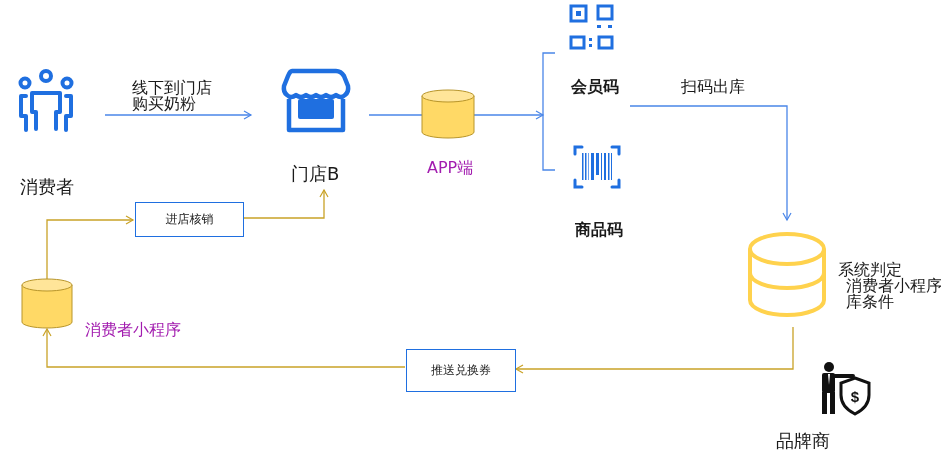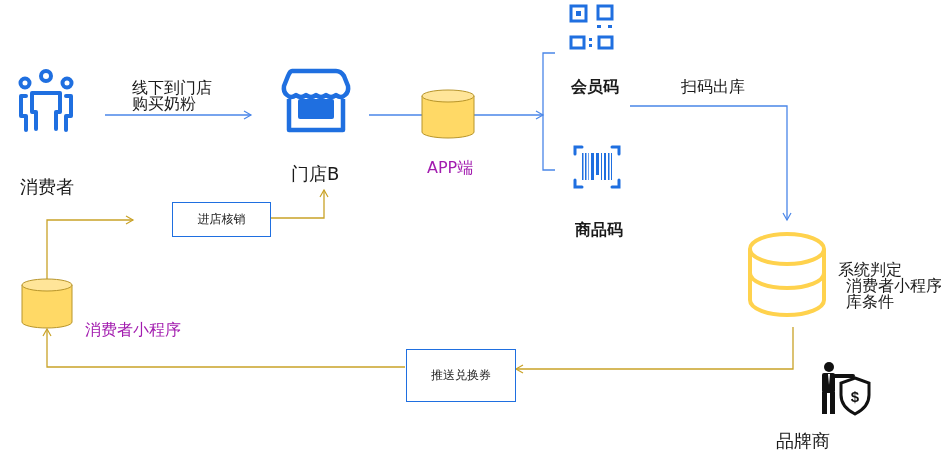--- a/index.html
+++ b/index.html
@@ -121,18 +121,18 @@
 <div class="abs t12 muted" style="left:427px;top:148px;">APP端</div>
 <div class="abs t12" style="left:571px;top:67px;font-weight:bold;">会员码</div>
 <div class="abs t12" style="left:681px;top:67px;">扫码出库</div>
 <div class="abs t12" style="left:575px;top:210px;font-weight:bold;">商品码</div>
 <div class="abs t12" style="left:838px;top:250px;">系统判定</div>
 <div class="abs t12" style="left:846px;top:266px;">消费者小程序</div>
 <div class="abs t12" style="left:846px;top:282px;">库条件</div>
 <div class="abs t18" style="left:776px;top:430px;">品牌商</div>
 <div class="abs t12 muted" style="left:85px;top:310px;">消费者小程序</div>
 
-<div class="box" style="left:135px;top:202px;width:99px;height:35px;margin-left:37px;">
+<div class="box" style="left:135px;top:202px;width:109px;height:35px;">
   <span>进店核销</span>
 </div>
-<div class="box" style="left:406px;top:349px;width:110px;height:53px;">
+<div class="box" style="left:406px;top:349px;width:110px;height:43px;">
   <span>推送兑换券</span>
 </div>
 
 </body></html>

